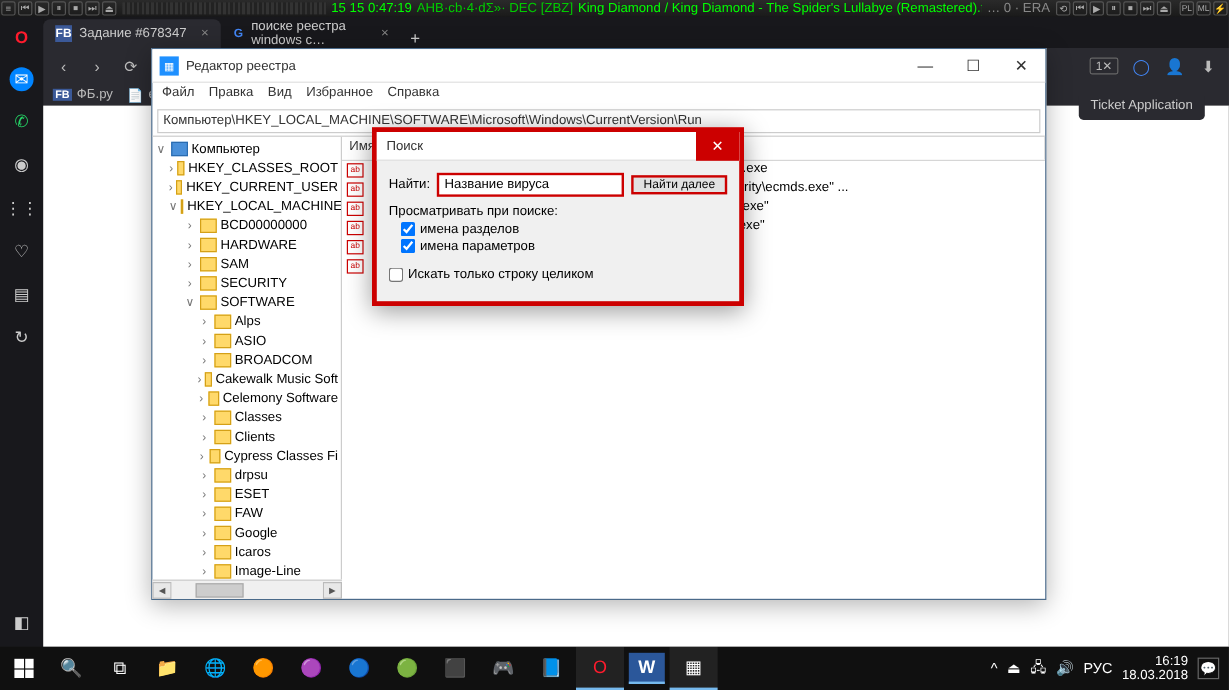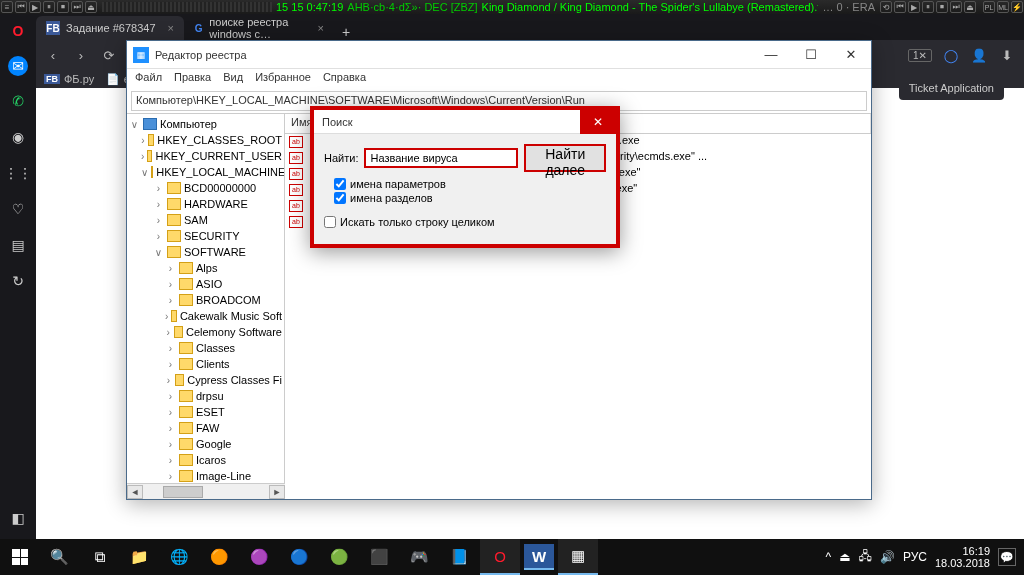--- a/index.html
+++ b/index.html
@@ -61,21 +61,21 @@
 .right { flex: 1; display: flex; flex-direction: column; }
 
 
 .search-dlg { position: absolute; top: 106px; left: 310px; width: 310px; background: #f0f0f0; border: 4px solid #cc0000; box-shadow: 0 4px 20px rgba(0,0,0,.4); }
 .search-dlg .dtitle { height: 24px; background: #fff; display: flex; align-items: center; padding-left: 8px; color: #333; border-bottom: 1px solid #ddd; }
 .search-dlg .dclose { margin-left: auto; width: 36px; height: 24px; background: #cc0000; color: #fff; display: flex; align-items: center; justify-content: center; font-size: 12px; }
 .search-dlg .dbody { padding: 10px 10px 14px; }
 .search-dlg .row { display: flex; align-items: center; margin-bottom: 6px; gap: 6px; }
 .search-dlg label { color: #000; }
 .search-dlg .inp { flex: 1; height: 20px; border: 2px solid #cc0000; background: #fff; padding: 0 4px; font-size: 11px; }
-.search-dlg .btn { height: 28px; padding: 0 8px; background: #e1e1e1; border: 1px solid #888; font-size: 14px; }
+.search-dlg .btn { height: 16px; padding: 0 8px; background: #e1e1e1; border: 1px solid #888; font-size: 10px; }
 .search-dlg .btn.hl { border: 2px solid #cc0000; }
 .search-dlg .group { margin-top: 4px; }
 .search-dlg .group .gtitle { margin-bottom: 3px; }
 .search-dlg .chk { display: flex; align-items: center; gap: 4px; margin: 2px 0 2px 10px; }
 .search-dlg .chk input { width: 12px; height: 12px; }
 .regedit .hscroll { height: 16px; border-top: 1px solid #ccc; background: #f0f0f0; display: flex; align-items: center; }
 .regedit .hscroll .sbtn { width: 16px; height: 14px; border: 1px solid #bbb; background: #e8e8e8; text-align: center; font-size: 9px; line-height: 12px; color: #555; }
 .regedit .hscroll .strack { flex: 1; height: 14px; background: #f0f0f0; position: relative; }
 .regedit .hscroll .thumb { position: absolute; left: 20px; width: 40px; height: 12px; top: 1px; background: #cdcdcd; border: 1px solid #aaa; }
 
@@ -375,27 +375,28 @@
     <span>Поиск</span>
     <div class="dclose">✕</div>
   </div>
   <div class="dbody">
     <div class="row">
       <label>Найти:</label>
       <input class="inp" value="Название вируса" style="">
       <button class="btn hl">Найти далее</button>
     </div>
     <div class="group">
+      <div class="gtitle">Просматривать при поиске:</div>
+      <label class="chk">
+          <input type="checkbox" checked="" style="">
+          <span>имена разделов</span>
+        </label>
       <label class="chk">
           <input type="checkbox" checked="" style="">
           <span>имена параметров</span>
-        </label>
-      <label class="chk">
-          <input type="checkbox" checked="" style="">
-          <span>имена разделов</span>
         </label>
     </div>
     <label class="chk" style="margin-left:0;margin-top:12px">
         <input type="checkbox" style="">
         <span>Искать только строку целиком</span>
       </label>
   </div>
 </div>
 
 <div class="taskbar">

